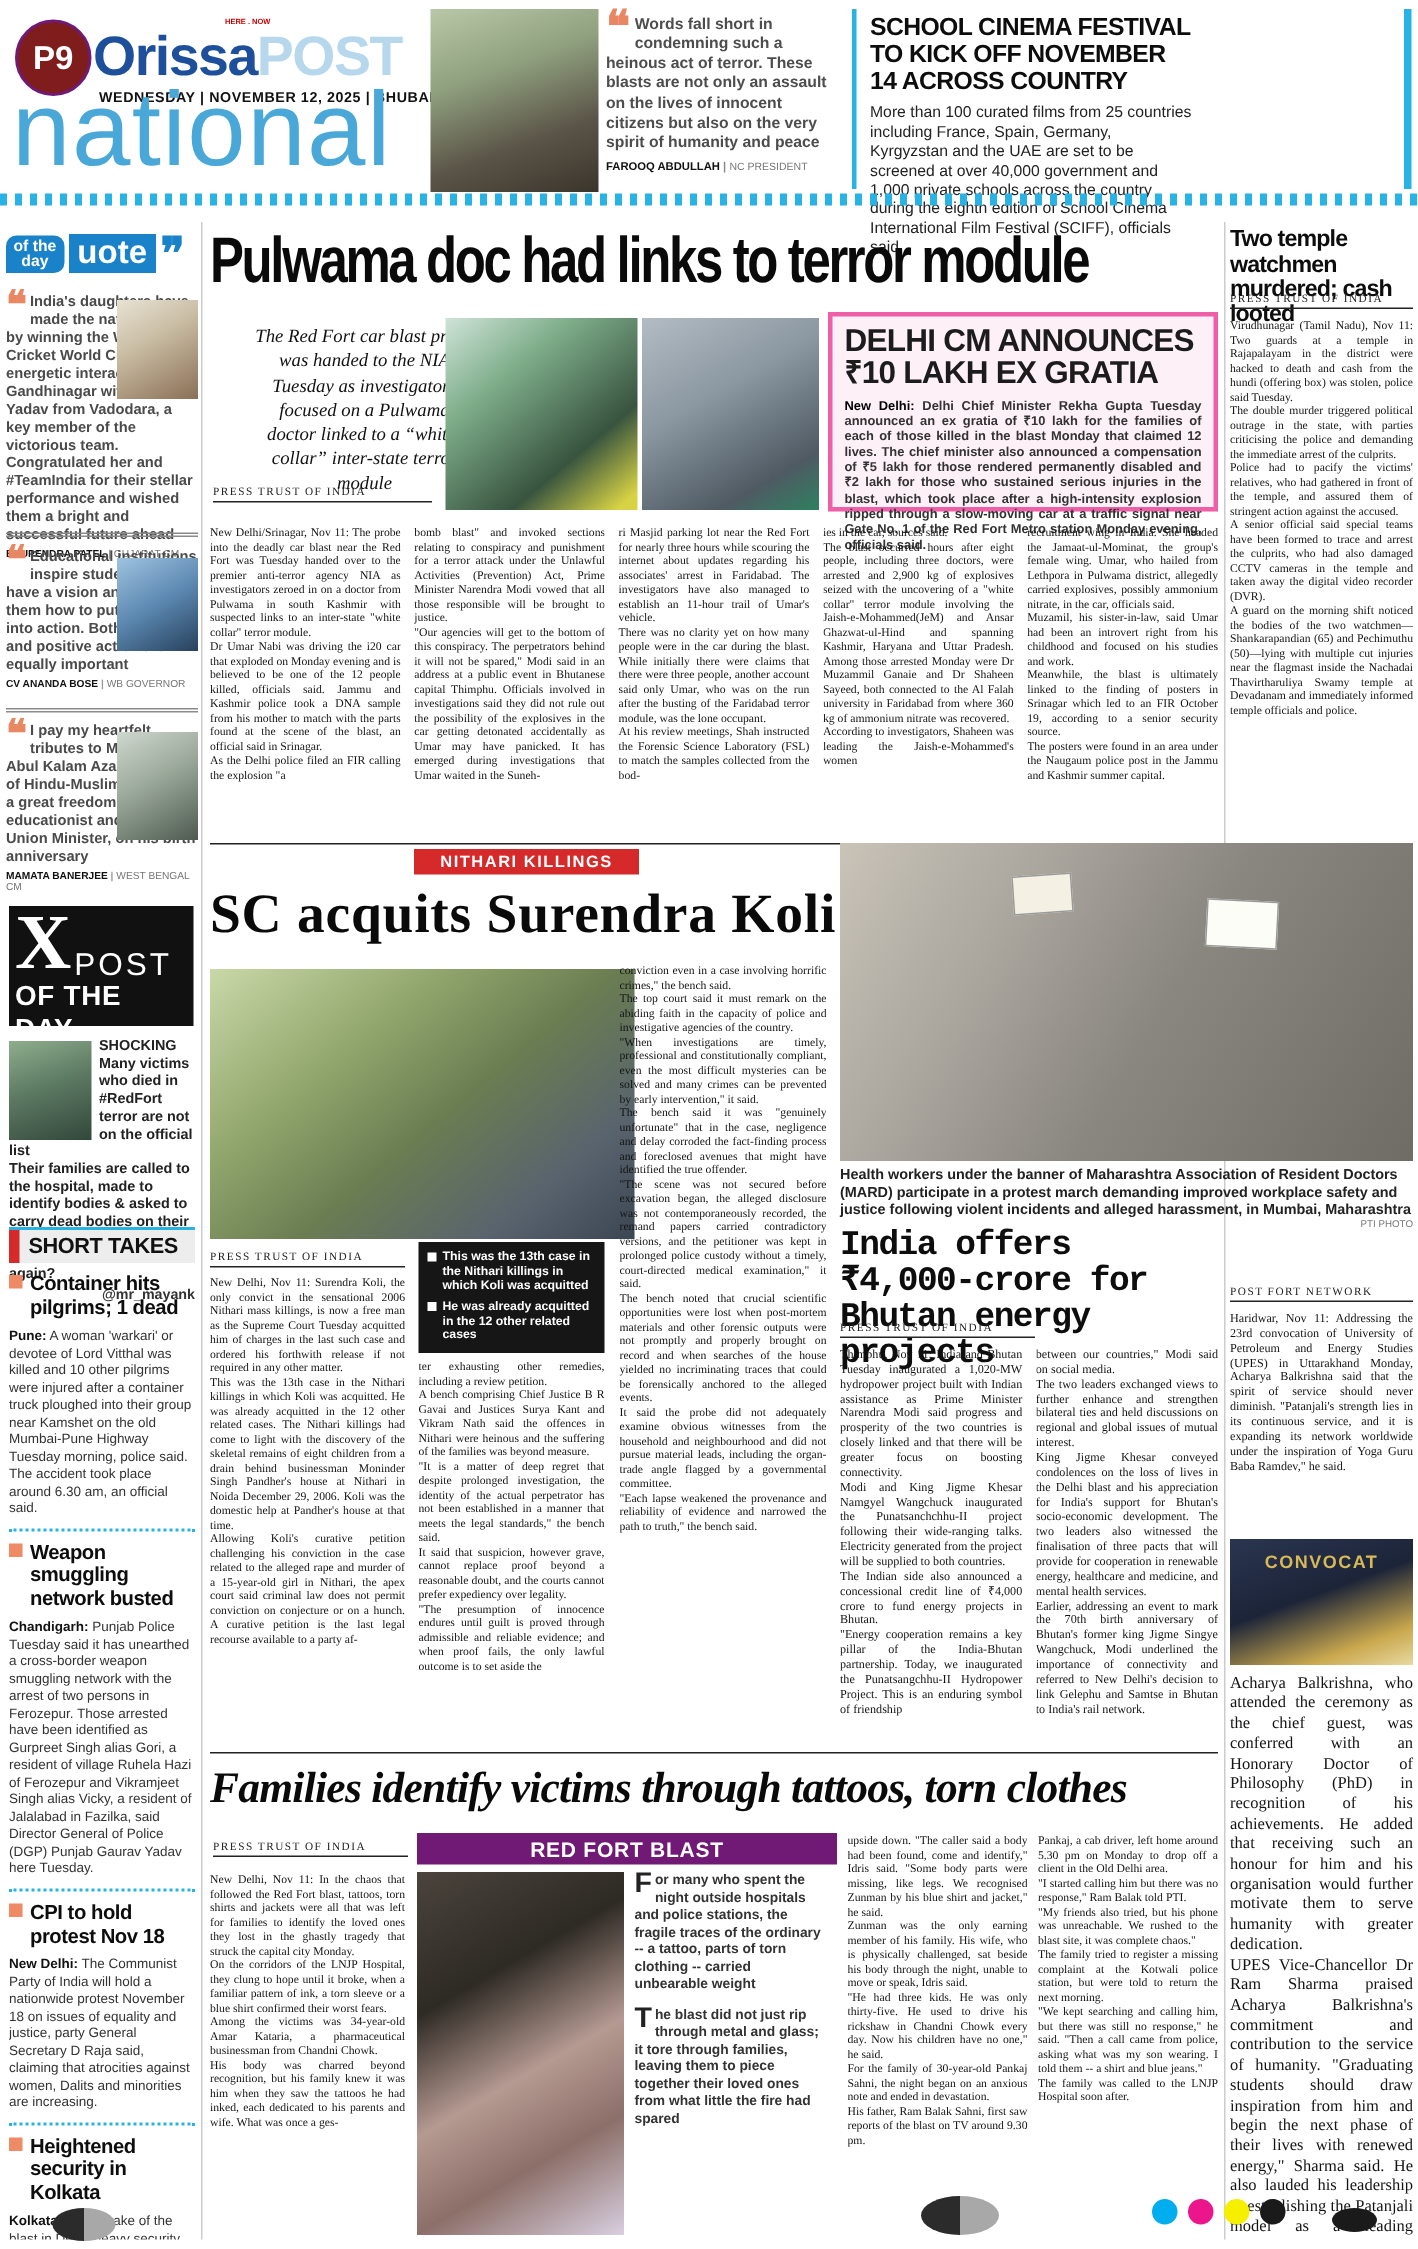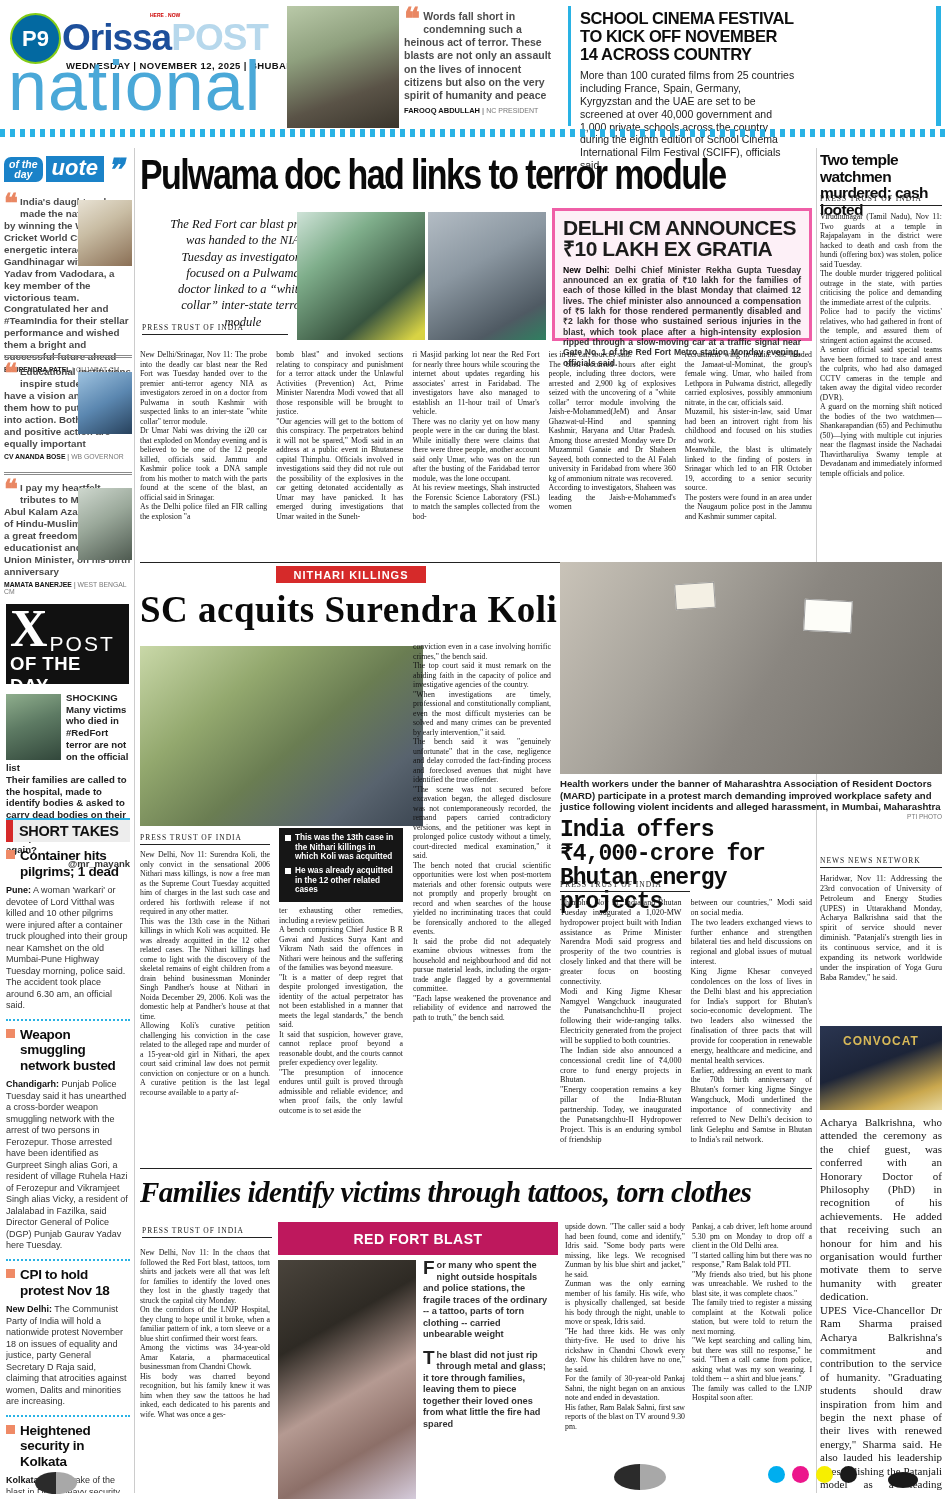--- a/index.html
+++ b/index.html
@@ -19,21 +19,21 @@
   .stitle{font-size:13.5px;font-weight:bold;line-height:1.15;color:#0d0d0d;letter-spacing:-0.3px;}
   .sbody{font-size:9px;line-height:1.28;color:#333;margin-top:6px;}
   .sbody b{color:#111;}
   .sq{display:inline-block;width:9px;height:9px;background:#ef8a66;margin-right:5px;flex:0 0 9px;margin-top:2px;}
 </style>
 </head>
 <body>
 
 <div class="page">
 
-  <div class="abs" style="left:10px;top:13px;width:47px;height:47px;border-radius:50%;background:#0369a1;border:2px solid #84cc16;color:#fff;font-weight:bold;font-size:22px;display:flex;align-items:center;justify-content:center;text-align:center;">P9</div>
+  <div class="abs" style="left:10px;top:13px;width:47px;height:47px;border-radius:50%;background:#7f1d1d;border:2px solid #701a75;color:#fff;font-weight:bold;font-size:22px;display:flex;align-items:center;justify-content:center;text-align:center;">P9</div>
   <div class="abs" style="left:150px;top:12px;font-size:5px;color:#c00;font-weight:bold;">HERE . NOW</div>
   <div class="abs" style="left:62px;top:17px;font-size:37px;font-weight:bold;letter-spacing:-1px;">
     <span style="color:#1d4f9b;">Orissa</span><span style="color:#b7d8ec;">POST</span>
   </div>
   <div class="abs" style="left:66px;top:60px;font-size:9.5px;font-weight:bold;letter-spacing:0.4px;color:#111;">WEDNESDAY | NOVEMBER 12, 2025 | BHUBANESWAR</div>
   <div class="abs" style="left:8px;top:46px;font-size:70px;font-weight:300;color:#4aa8d8;letter-spacing:1px;">national</div>
 
   <div class="abs photo" style="left:287px;top:6px;width:112px;height:122px;background:linear-gradient(160deg,#b9c9a8 0%,#8fa07e 35%,#5a5347 70%,#3a352c 100%);"></div>
 
   <div class="abs" style="left:404px;top:10px;width:156px;">
@@ -52,21 +52,21 @@
   <div class="abs" style="left:580px;top:10px;width:215px;">
     <div style="font-size:16.5px;font-weight:bold;letter-spacing:-0.4px;line-height:1.08;color:#0d0d0d;">SCHOOL CINEMA FESTIVAL TO KICK OFF NOVEMBER 14 ACROSS COUNTRY</div>
     <div style="margin-top:6px;font-size:10.5px;line-height:1.22;color:#222;font-weight:500;">More than 100 curated films from 25 countries including France, Spain, Germany, Kyrgyzstan and the UAE are set to be screened at over 40,000 government and 1,000 private schools across the country during the eighth edition of School Cinema International Film Festival (SCIFF), officials said</div>
   </div>
 
   <div class="abs" style="left:0;top:129px;width:945px;height:8px;background:repeating-linear-gradient(90deg,#29b2e4 0 5px,transparent 5px 10px);"></div>
 
   <div class="abs" style="left:134px;top:148px;width:1px;height:1345px;background:#ccc;"></div>
   <div class="abs" style="left:816px;top:148px;width:1px;height:1345px;background:#ccc;"></div>
 
-  <div class="abs" style="left:4px;top:150px;width:128px;height:38px;display:flex;align-items:center;gap:3px;font-style:italic;">
+  <div class="abs" style="left:4px;top:150px;width:128px;height:38px;display:flex;align-items:center;gap:3px;">
     <div style="background:#1a82c8;color:#fff;border-radius:7px 7px 7px 0;padding:2px 5px;font-size:10.5px;font-weight:bold;line-height:1;text-align:center;">
       <span>of the</span><br>
       <span>day</span>
     </div>
     <div style="background:#1a82c8;color:#fff;padding:1px 6px 3px 6px;font-size:22px;font-weight:bold;line-height:1;">uote</div>
     <span style="color:#1a82c8;font-size:30px;line-height:0.5;font-weight:bold;">❞</span>
   </div>
 
   <div class="abs" style="left:4px;top:196px;width:128px;">
     <div class="abs photo" style="right:0;top:4px;width:54px;height:66px;background:linear-gradient(150deg,#e8e2d4 0%,#c9bda4 40%,#8a6f55 100%);position:absolute;"></div>
@@ -242,39 +242,39 @@
     <div class="serifbody" style="flex:1;font-size:8.1px;">Thimphu, Nov 11: India and Bhutan Tuesday inaugurated a 1,020-MW hydropower project built with Indian assistance as Prime Minister Narendra Modi said progress and prosperity of the two countries is closely linked and that there will be greater focus on boosting connectivity.
 Modi and King Jigme Khesar Namgyel Wangchuck inaugurated the Punatsanchchhu-II project following their wide-ranging talks. Electricity generated from the project will be supplied to both countries.
 The Indian side also announced a concessional credit line of ₹4,000 crore to fund energy projects in Bhutan.
 "Energy cooperation remains a key pillar of the India-Bhutan partnership. Today, we inaugurated the Punatsangchhu-II Hydropower Project. This is an enduring symbol of friendship</div>
     <div class="serifbody" style="flex:1;font-size:8.1px;">between our countries," Modi said on social media.
 The two leaders exchanged views to further enhance and strengthen bilateral ties and held discussions on regional and global issues of mutual interest.
 King Jigme Khesar conveyed condolences on the loss of lives in the Delhi blast and his appreciation for India's support for Bhutan's socio-economic development. The two leaders also witnessed the finalisation of three pacts that will provide for cooperation in renewable energy, healthcare and medicine, and mental health services.
 Earlier, addressing an event to mark the 70th birth anniversary of Bhutan's former king Jigme Singye Wangchuck, Modi underlined the importance of connectivity and referred to New Delhi's decision to link Gelephu and Samtse in Bhutan to India's rail network.</div>
   </div>
 
-  <div class="abs byline" style="left:820px;top:856px;width:122px;">NEWS NEWS NETWORK</div>
+  <div class="abs byline" style="left:820px;top:856px;width:122px;">POST FORT NETWORK</div>
   <div class="abs serifbody" style="left:820px;top:874px;width:122px;height:148px;font-size:8.1px;">Haridwar, Nov 11: Addressing the 23rd convocation of University of Petroleum and Energy Studies (UPES) in Uttarakhand Monday, Acharya Balkrishna said that the spirit of service should never diminish. "Patanjali's strength lies in its continuous service, and it is expanding its network worldwide under the inspiration of Yoga Guru Baba Ramdev," he said.</div>
   <div class="abs photo" style="left:820px;top:1026px;width:122px;height:84px;background:linear-gradient(160deg,#2a3550 0%,#1c2438 45%,#caa84e 80%,#e8d9a0 100%);display:flex;align-items:flex-start;justify-content:center;">
     <span style="color:#d8b958;font-weight:bold;font-size:12px;letter-spacing:1px;margin-top:8px;">CONVOCAT</span>
   </div>
   <div class="abs serifbody" style="left:820px;top:1116px;width:122px;height:376px;font-size:11px;">Acharya Balkrishna, who attended the ceremony as the chief guest, was conferred with an Honorary Doctor of Philosophy (PhD) in recognition of his achievements. He added that receiving such an honour for him and his organisation would further motivate them to serve humanity with greater dedication.
 UPES Vice-Chancellor Dr Ram Sharma praised Acharya Balkrishna's commitment and contribution to the service of humanity. "Graduating students should draw inspiration from him and begin the next phase of their lives with renewed energy," Sharma said. He also lauded his leadership in establishing the Patanjali model as a leading business model in the country.
 On this occasion varsity president, Dr Sunil Roy; Pro-VC, Dr Jaishankar; Registrar, Prof Manish Madaan; Director School of Business, Prof Rahul Nanwal; Dean Research, Dr Ashwani Nangiya; MD, Lalit Aggarwal; academic council and governing body members and students were also present on the occasion expressed gratitude towards Balkrishan.</div>
 
   <div class="abs" style="left:140px;top:1168px;width:672px;height:1px;background:#222;"></div>
   <div class="abs" style="left:140px;top:1176px;width:676px;font-family:'Liberation Serif',serif;font-style:italic;font-size:29px;font-weight:600;letter-spacing:-0.5px;color:#0a0a0a;white-space:nowrap;overflow:hidden;">Families identify victims through tattoos, torn clothes</div>
   <div class="abs byline" style="left:142px;top:1226px;width:130px;">PRESS TRUST OF INDIA</div>
   <div class="abs serifbody" style="left:140px;top:1248px;width:130px;height:248px;">New Delhi, Nov 11: In the chaos that followed the Red Fort blast, tattoos, torn shirts and jackets were all that was left for families to identify the loved ones they lost in the ghastly tragedy that struck the capital city Monday.
 On the corridors of the LNJP Hospital, they clung to hope until it broke, when a familiar pattern of ink, a torn sleeve or a blue shirt confirmed their worst fears.
 Among the victims was 34-year-old Amar Kataria, a pharmaceutical businessman from Chandni Chowk.
 His body was charred beyond recognition, but his family knew it was him when they saw the tattoos he had inked, each dedicated to his parents and wife. What was once a ges-</div>
 
   <div class="abs" style="left:278px;top:1222px;width:280px;height:274px;">
-    <div style="background:#be185d;color:#fff;height:33px;display:flex;align-items:center;justify-content:center;font-size:14px;font-weight:bold;letter-spacing:0.5px;">RED FORT BLAST</div>
+    <div style="background:#701a75;color:#fff;height:21px;display:flex;align-items:center;justify-content:center;font-size:14px;font-weight:bold;letter-spacing:0.5px;">RED FORT BLAST</div>
     <div style="display:flex;margin-top:5px;gap:7px;">
       <div class="photo" style="width:138px;height:242px;background:linear-gradient(150deg,#4a443c 0%,#2e2a24 30%,#b59a92 55%,#8c6f68 75%,#d8cfe0 100%);"></div>
       <div style="width:128px;">
         <div class="fact" style="font-size:9.2px;font-weight:bold;color:#333;line-height:1.25;">For many who spent the night outside hospitals and police stations, the fragile traces of the ordinary -- a tattoo, parts of torn clothing -- carried unbearable weight</div>
         <div class="fact" style="font-size:9.2px;font-weight:bold;color:#333;line-height:1.25;margin-top:9px;">The blast did not just rip through metal and glass; it tore through families, leaving them to piece together their loved ones from what little the fire had spared</div>
       </div>
     </div>
   </div>
 
   <div class="abs serifbody" style="left:285px;top:1222px;width:0;height:0;overflow:hidden;"></div>

